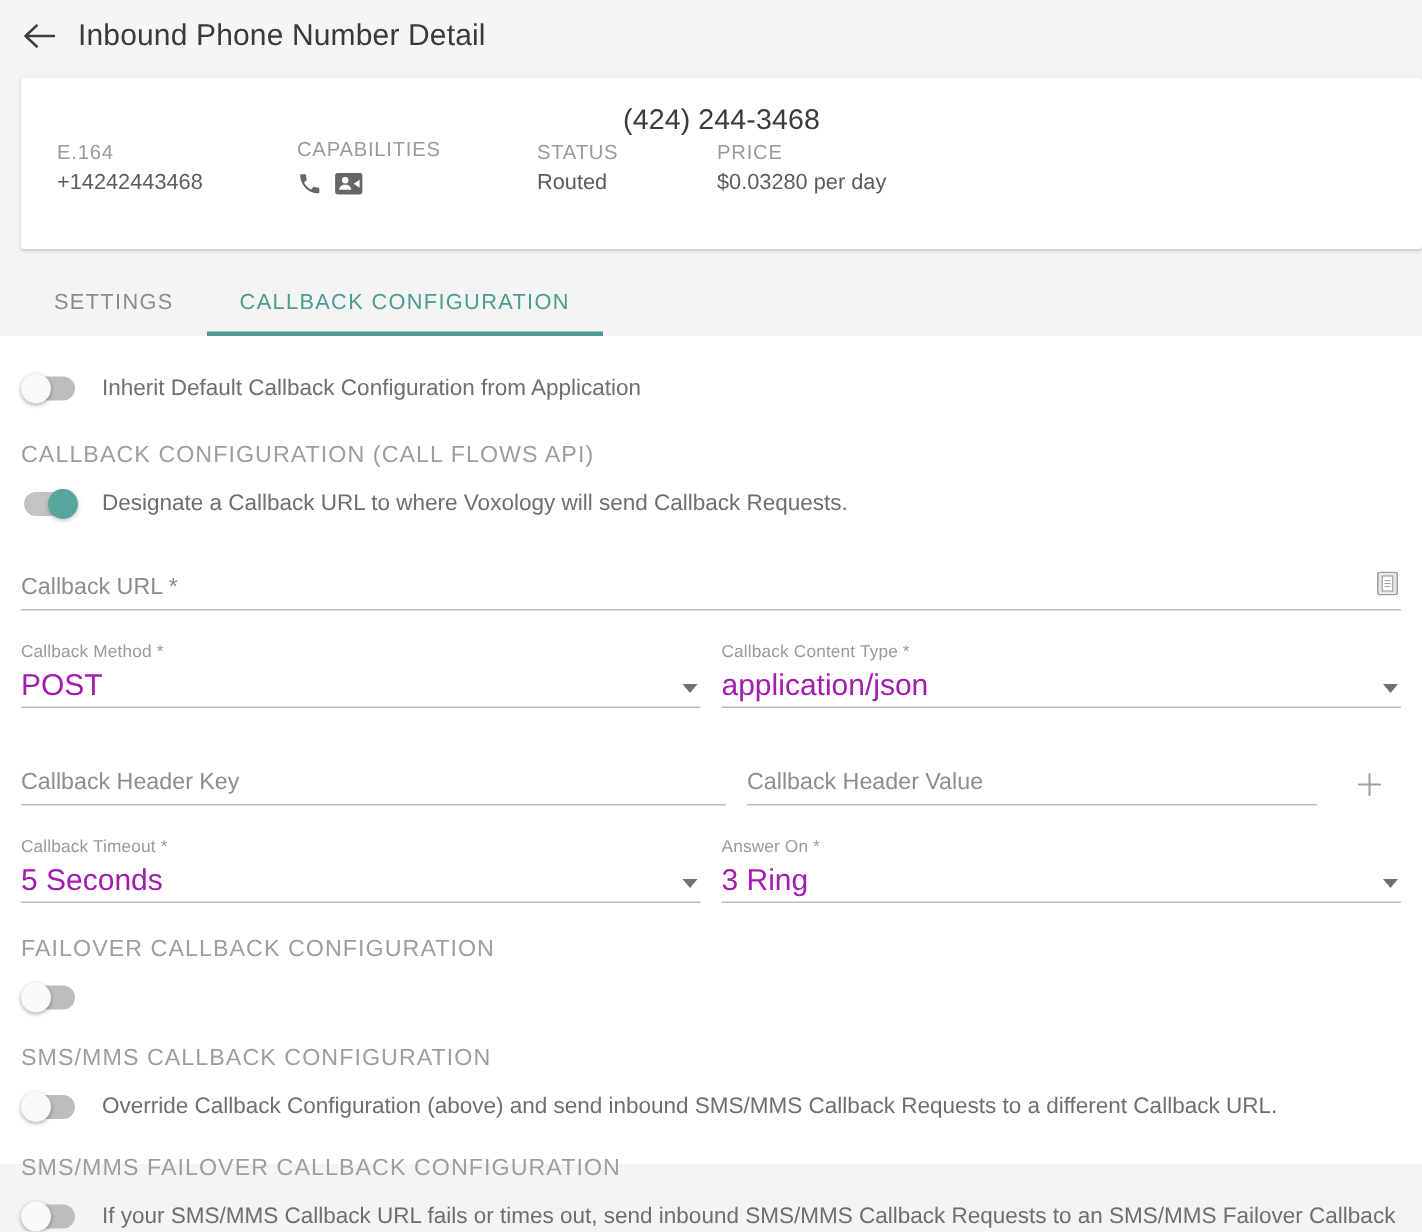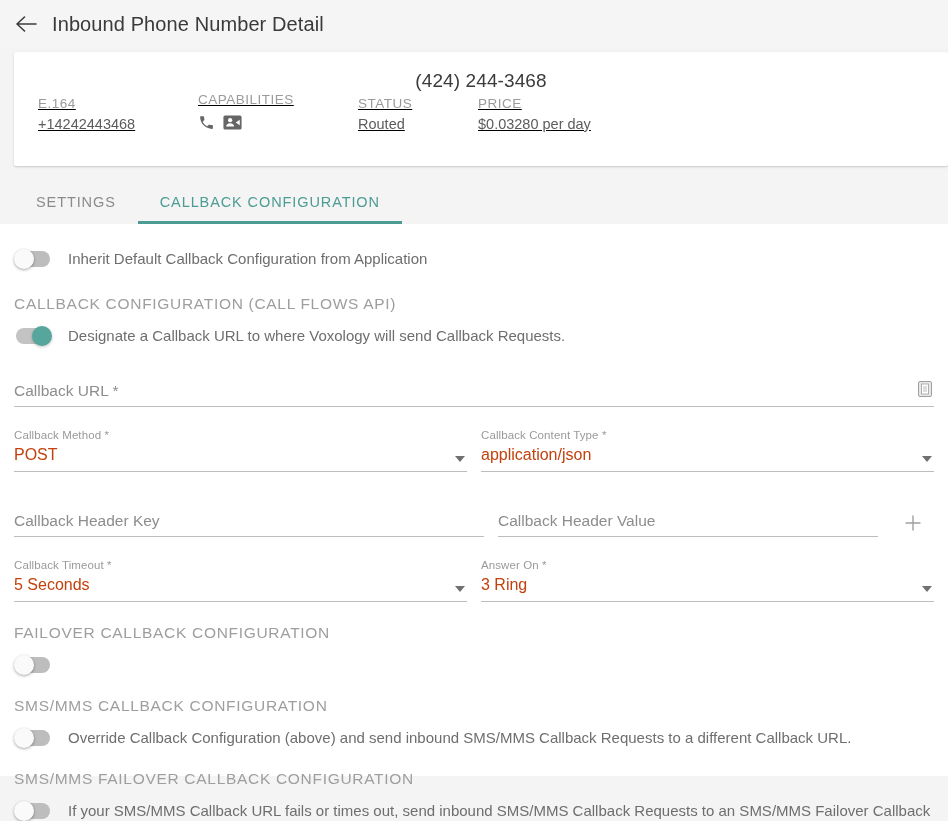--- a/index.html
+++ b/index.html
@@ -49,22 +49,21 @@
   }
   .phone-number {
     font-size: 19px;
     color: #3b3b3b;
     font-weight: 400;
     letter-spacing: 0.1px;
     text-align: center;
   }
   .meta-row {
     display: flex;
-    align-items: flex-end;
-    text-decoration: underline;
+    align-items: center;
   }
   .meta-block { flex: 0 0 auto; }
   .meta-block.e164 { width: 160px; }
   .meta-block.capabilities { width: 160px; }
   .meta-block.status { width: 120px; }
   .meta-block.price { width: auto; }
   .meta-label {
     font-size: 13.5px;
     color: #9b9b9b;
     letter-spacing: 0.5px;
@@ -196,23 +195,23 @@
     color: #9a9a9a;
     margin-bottom: 3px;
     letter-spacing: 0.1px;
     height: 14px;
   }
   .field-input {
     border: none;
     border-bottom: 1px solid #bdbdbd;
     background: transparent;
     width: 100%;
-    font-size: 16px;
+    font-size: 20px;
     font-family: "Liberation Sans", sans-serif;
-    color: #c2410c;
+    color: #a21caf;
     padding: 0 0 6px 0;
     outline: none;
     height: 26px;
     display: block;
   }
   .field-input::placeholder { color: #8d8d8d; font-size: 15.5px; }
   .field-input.select-like {
     appearance: none;
     -webkit-appearance: none;
     cursor: pointer;

